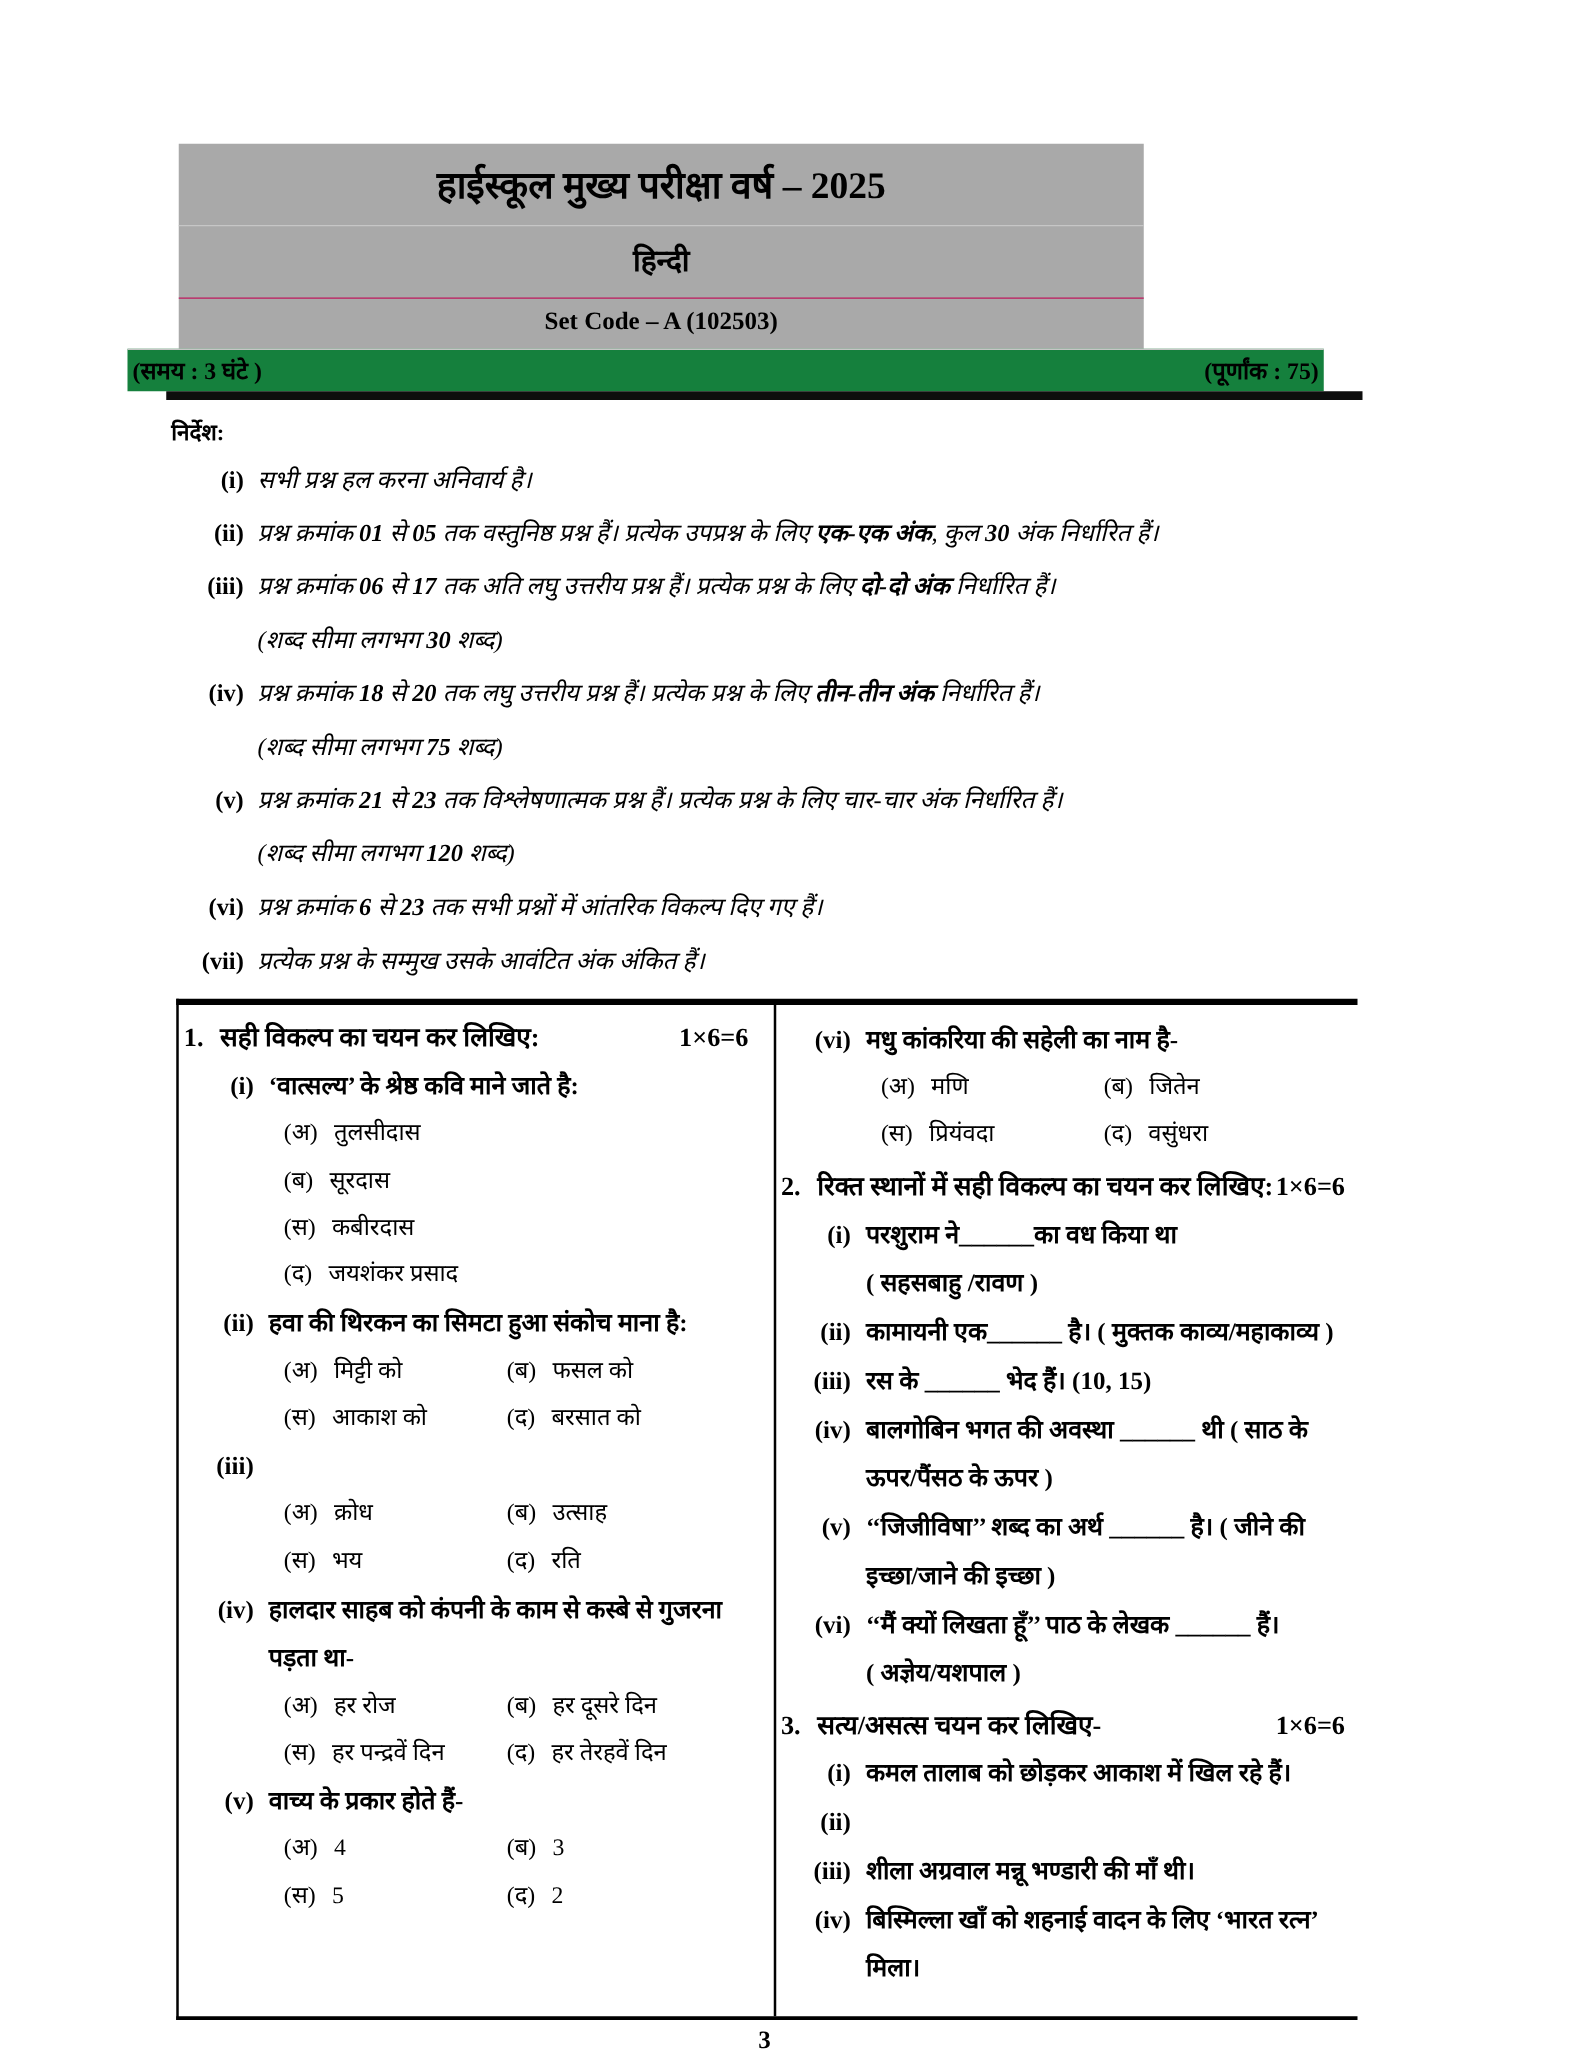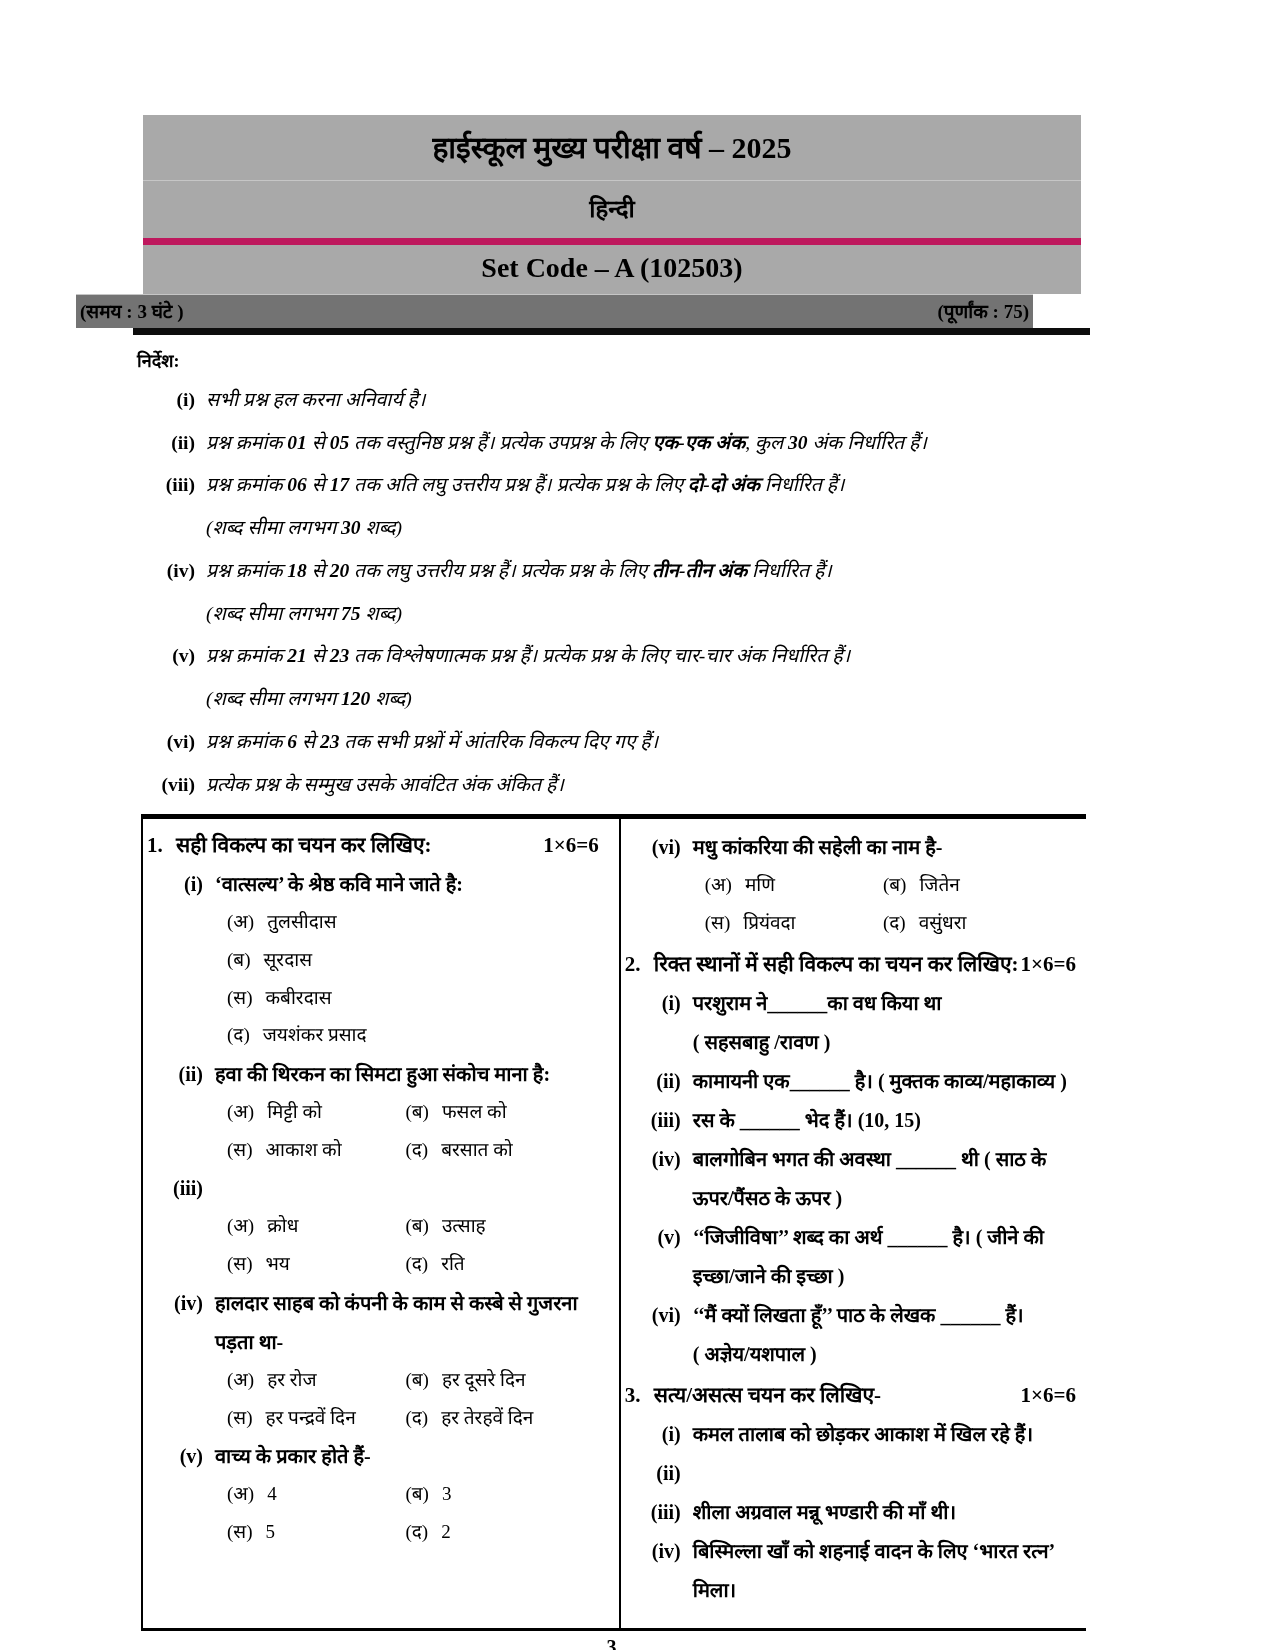--- a/index.html
+++ b/index.html
@@ -8,31 +8,31 @@
     background: #ffffff;
     font-family: "Liberation Serif", "DejaVu Serif", serif;
     color: #000;
     overflow: hidden;
   }
   .sheet { position: relative; width: 1275px; height: 1650px; }
 
   
   .header-box {
     margin: 115px 0 0 143px;
-    width: 938px;
+    width: 772px;
     background: #a9a9a9;
   }
   .h-row { text-align: center; font-weight: bold; }
   .h-title   { font-size: 30px; padding: 11px 0 13px; }
   .h-subject { font-size: 24px; padding: 10px 0 14px; border-top: 1px solid #c6c6c6; }
-  .h-setcode { font-size: 28px; padding: 7px 0 10px;  border-top: 7px solid #be185d; }
+  .h-setcode { font-size: 20px; padding: 7px 0 10px;  border-top: 1px solid #be185d; }
   .time-row {
-    margin-left: 76px;
+    margin-left: 102px;
     width: 957px;
-    background: #737373;
+    background: #15803d;
     display: flex; justify-content: space-between;
     font-weight: bold; font-size: 19px;
     padding: 3px 4px 4px;
     box-sizing: border-box;
     border-top: 1px solid #c6c6c6;
   }
   .thick-bar { margin-left: 133px; width: 957px; height: 7px; background: #0d0d0d; }
 
   
   .instructions { margin: 13px 0 0 137px; width: 950px; }

